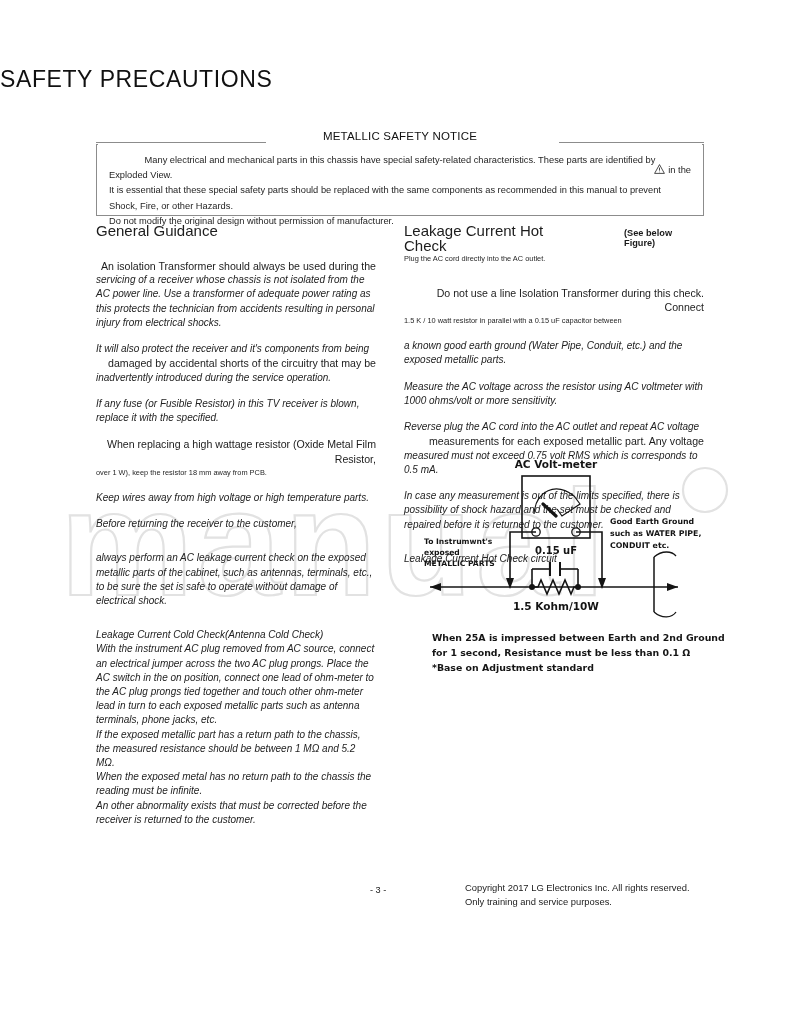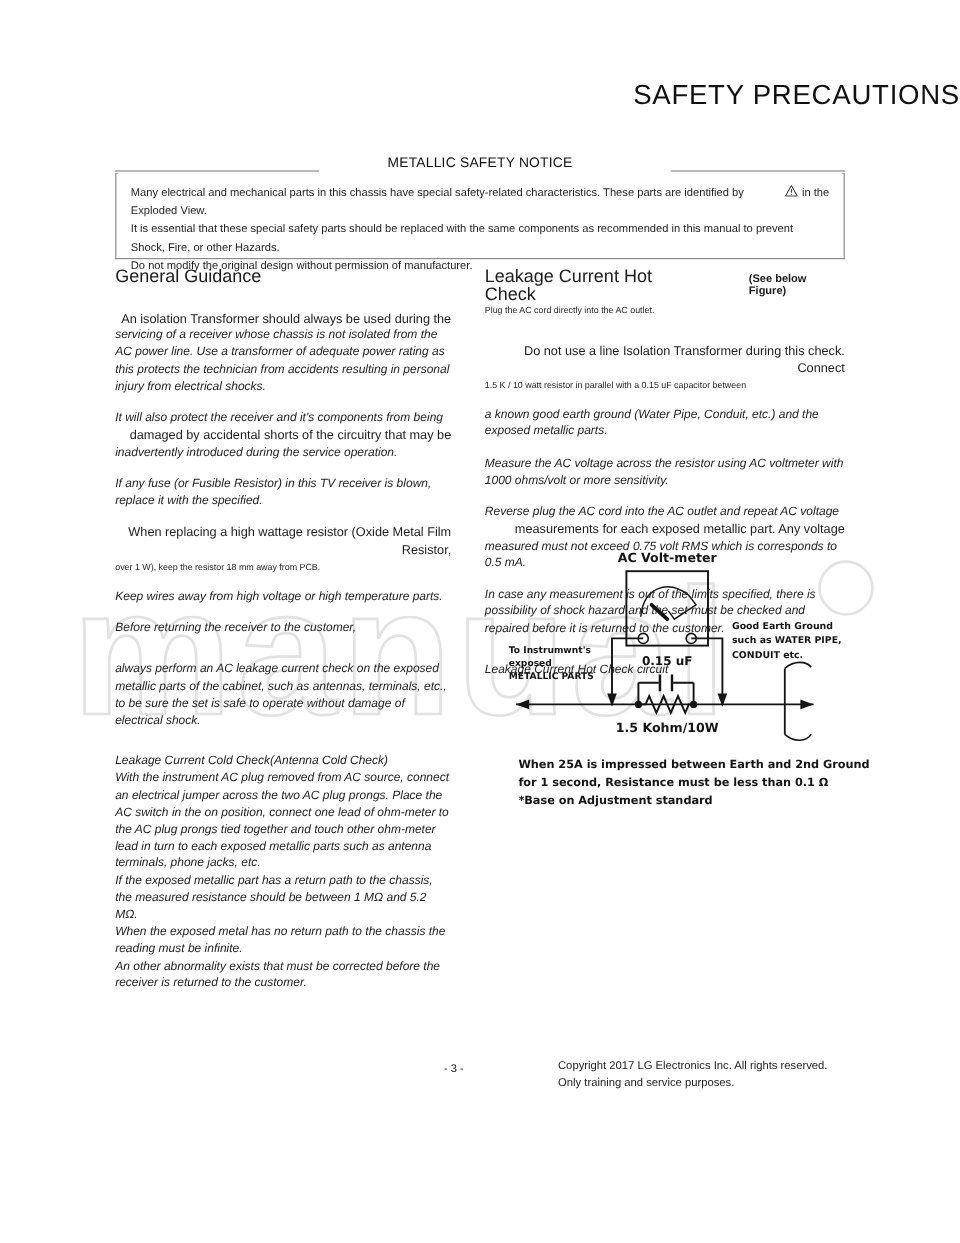--- a/index.html
+++ b/index.html
@@ -48,21 +48,21 @@
   }
 
   .content { position: relative; z-index: 2; }
 
   
   .doc-title {
     position: absolute;
     left: 0;
     top: 66px;
     width: 800px;
-    text-align: right;
+    text-align: left;
     font-size: 23px;
     letter-spacing: 0.6px;
     color: #111;
   }
 
   
   .notice-wrap {
     position: absolute;
     left: 96px;
     top: 130px;
@@ -107,30 +107,30 @@
     background: #8c8c8c;
   }
   .notice-box::before { left: 0;  width: 1px; }
   .notice-box::after  { right: 0; width: 1px; }
   .notice-line {
     font-size: 9.3px;
     line-height: 15.2px;
     color: #1e1e1e;
     white-space: nowrap;
   }
-  .notice-line-1 { position: relative; }
+  .notice-line-1 { position: relative; text-align: center; }
   .warn-tri {
     display: inline-block;
     vertical-align: -1px;
     margin: 0 3px 0 0;
   }
   .notice-tail {
     position: absolute;
     right: 0;
-    top: 0;
+    top: 10px;
     font-size: 9.3px;
   }
 
   
   .col-left {
     position: absolute;
     left: 96px;
     top: 224px;
     width: 280px;
   }

